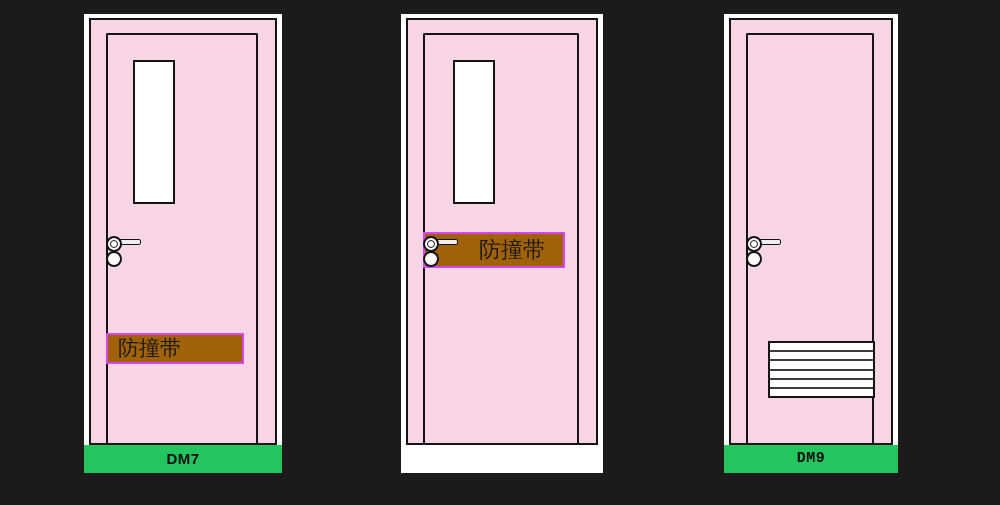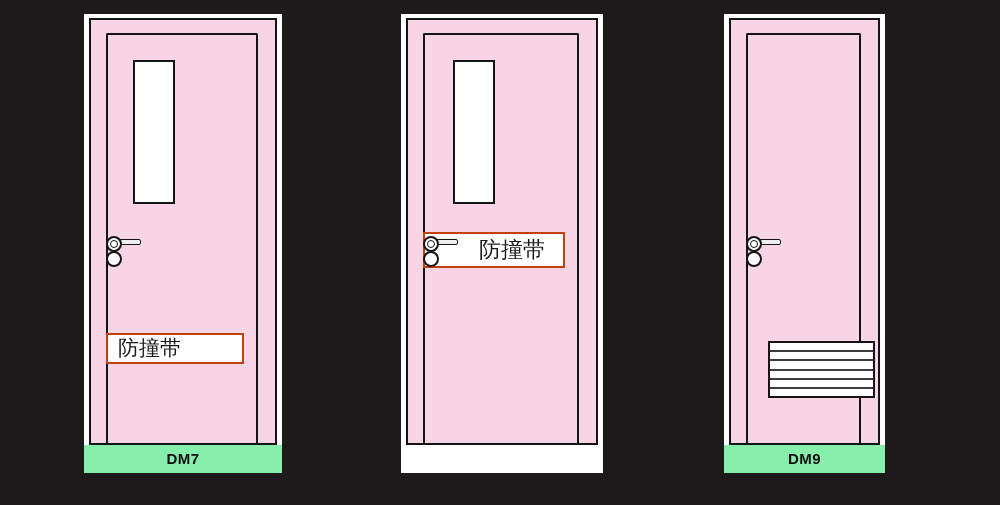--- a/index.html
+++ b/index.html
@@ -10,33 +10,33 @@
     font-family:"Liberation Sans", sans-serif;
   }
   .door-unit {
     position:absolute;
     top:14px;
     height:459px;
     background:#ffffff;
   }
   .unit-1 { left:84px;  width:198px; }
   .unit-2 { left:401px; width:202px; }
-  .unit-3 { left:724px; width:161px; }
+  .unit-3 { left:724px; width:174px;font-family:Liberation Mono, monospace; }
 
   .door-leaf {
     position:absolute;
     left:5px; right:5px; top:4px;
     height:427px;
     background:#f8d5e5;
     border:2px solid #141414;
   }
   .model-label {
     position:absolute;
     left:0; right:0; top:431px; height:28px;
-    background:#86efac;
+    background:#22c55e;
     color:#0d0d0d;
     font-weight:bold;
     font-size:15px;
     line-height:28px;
     text-align:center;
     letter-spacing:0.5px;
   }
   .panel-inset {
     position:absolute;
     left:15px; right:17px; top:13px; bottom:0;
@@ -88,22 +88,22 @@
     background:#ffffff;
     border:2px solid #141414;
     border-radius:50%;
     z-index:3;
   }
 
   
   .bump-band {
     position:absolute;
     left:15px; right:31px;
-    background:#ffffff;
-    border:2px solid #c2410c;
+    background:#a16207;
+    border:2px solid #d946ef;
     color:#1a1a1a;
     font-family:"Liberation Serif","DejaVu Serif",serif;
     z-index:1;
   }
   .unit-1 .bump-band {
     top:313px; height:31px;
     font-size:21px; line-height:27px;
     padding-left:10px;
   }
   .unit-2 .bump-band {

